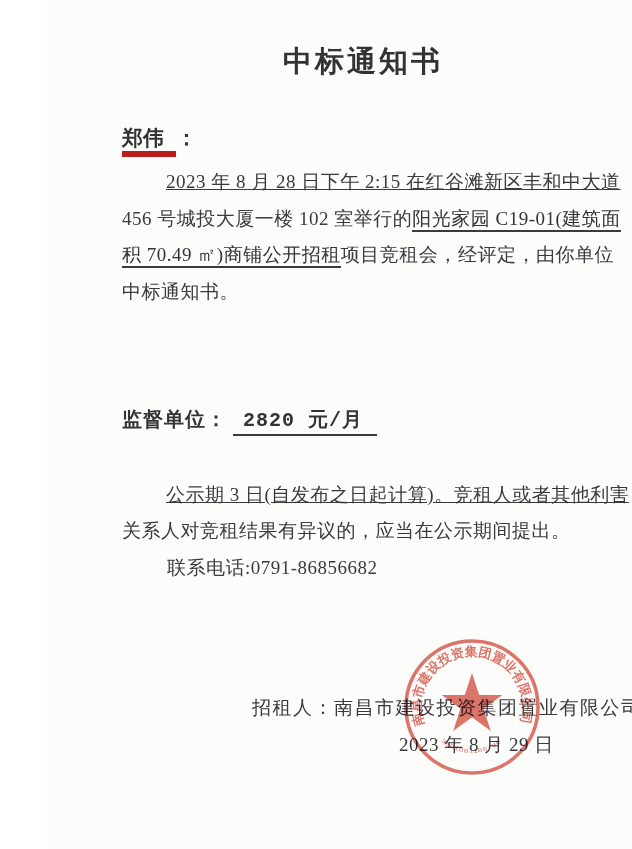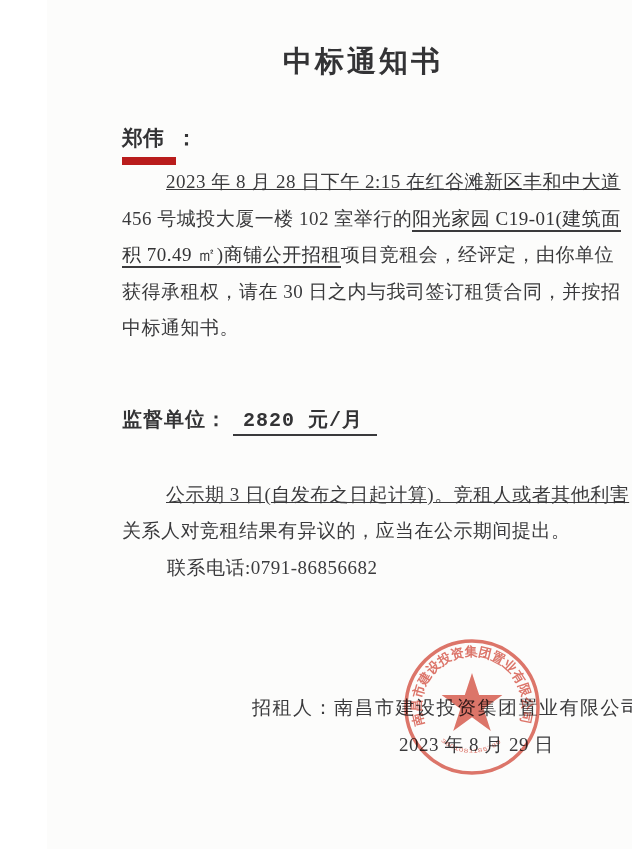--- a/index.html
+++ b/index.html
@@ -31,23 +31,23 @@
   }
   .salutation {
     position: absolute;
     top: 124px;
     left: 75px;
     font-size: 21px;
     font-weight: bold;
     color: #333335;
   }
   .salutation .name {
-    border-bottom: 8px solid #b91c1c;
+    border-bottom: 6px solid #b91c1c;
     padding-right: 12px;
-    padding-bottom: 7px;
+    padding-bottom: 1px;
   }
   .body-para {
     position: absolute;
     top: 164px;
     left: 75px;
     width: 492px;
     font-size: 19px;
     line-height: 36.6px;
     letter-spacing: 0.5px;
   }
@@ -143,21 +143,20 @@
   <h1 class="title">中标通知书</h1>
 
   <div class="salutation">
     <span class="name">郑伟</span><span>：</span>
   </div>
 
   <div class="body-para">
     <div class="line indent"><span>2023 年 8 月 28 日下午 2:15 在红谷滩新区丰和中大道</span></div>
     <div class="line"><span>456 号城投大厦一楼 102 室举行的</span><span class="bold-ul">阳光家园 C19-01(建筑面</span></div>
     <div class="line"><span class="bold-ul">积 70.49 ㎡)商铺公开招租</span><span>项目竞租会，经评定，由你单位</span></div>
-    <div class="line"><span>获得承租权，请在 30 日之内与我司签订租赁合同，并按招</span></div>
     <div class="line short"><span>中标通知书。</span></div>
   </div>
 
   <div class="result-line">
     <span>监督单位：</span><span class="value">2820 元/月</span>
   </div>
 
   <div class="para2">
     <div class="line indent"><span>公示期 3 日(自发布之日起计算)。竞租人或者其他利害</span></div>
     <div class="line short"><span>关系人对竞租结果有异议的，应当在公示期间提出。</span></div>

